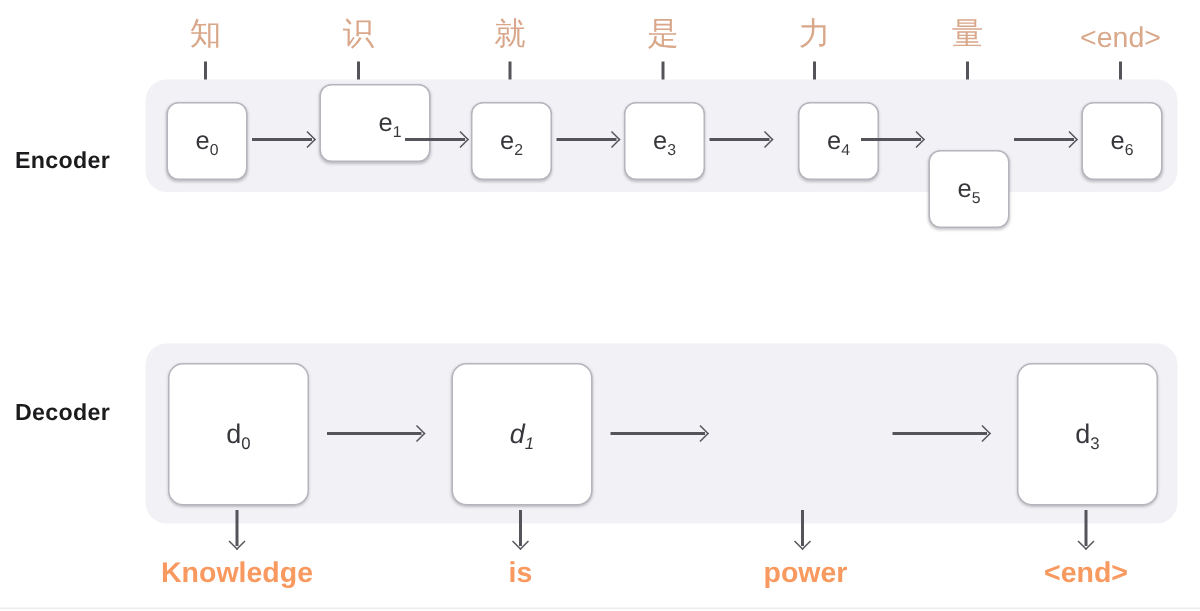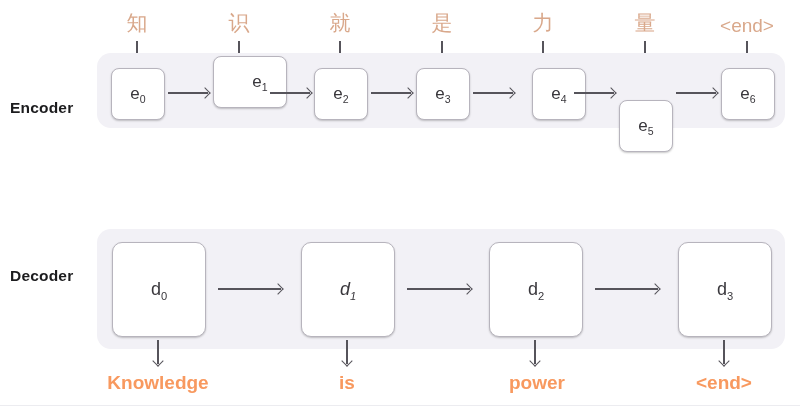--- a/index.html
+++ b/index.html
@@ -99,23 +99,20 @@
 
   <div class="panel" style="left:97px;top:229px;width:688px;height:120px;"></div>
   <div class="section-label" style="left:10px;top:267px;">Decoder</div>
 
   <div class="cell dec" style="left:112px;top:242px;">
       <span><span>d</span><sub>0</sub></span>
     </div>
   <div class="cell dec" style="left:301px;top:242px;font-style:italic;">
       <span><span>d</span><sub>1</sub></span>
     </div>
-  <div class="cell dec" style="left:489px;top:242px;">
-      <span><span>d</span><sub>2</sub></span>
-    </div>
   <div class="cell dec" style="left:678px;top:242px;">
       <span><span>d</span><sub>3</sub></span>
     </div>
 
   <div class="harrow" style="left:218px;top:288px;width:63px;"></div>
   <div class="harrow" style="left:407px;top:288px;width:63px;"></div>
   <div class="harrow" style="left:595px;top:288px;width:63px;"></div>
 
   <div class="varrow" style="left:157px;top:340px;height:24px;"></div>
   <div class="varrow" style="left:346px;top:340px;height:24px;"></div>

